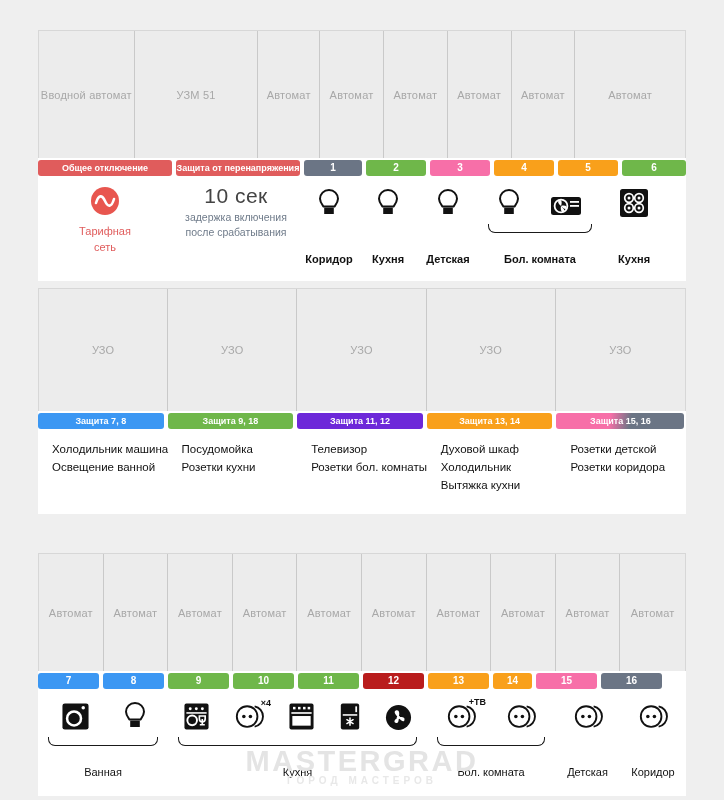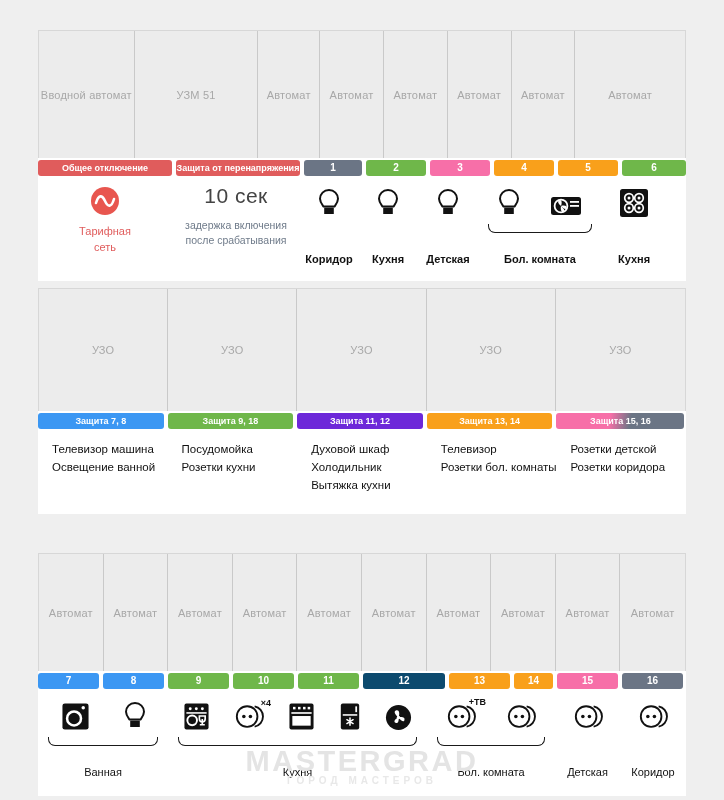--- a/index.html
+++ b/index.html
@@ -59,21 +59,21 @@
   .cap{font-size:11px;color:#111;margin-top:20px;text-align:center;line-height:1.25;}
   .cap.bold{font-weight:bold;}
 
   
   .tariff{display:flex;flex-direction:column;align-items:center;padding-top:8px;}
   .tariff .lbl{color:#e05c5c;font-size:11px;text-align:center;line-height:1.45;margin-top:4px;}
 
   
   .delay{display:flex;flex-direction:column;align-items:center;padding-top:6px;}
   .delay .big{font-size:21px;color:#444;letter-spacing:.5px;}
-  .delay .sub{font-size:10.5px;color:#6f7b8a;text-align:center;line-height:1.45;margin-top:10px;}
+  .delay .sub{font-size:10.5px;color:#6f7b8a;text-align:center;line-height:1.45;margin-top:2px;}
 
   
   .brace{width:100%;height:9px;position:relative;margin-top:2px;}
   .brace .bl{
     position:absolute;left:8%;right:8%;top:0;height:8px;
     border:1px solid #1a1a1a;border-top:none;border-radius:0 0 7px 7px;
   }
   .spacer9{height:11px;}
 
   
@@ -267,35 +267,35 @@
   <div class="badges">
     <div class="badge small" style="width:125.6px;background:#3b97f3">Защита 7, 8</div>
     <div class="badge small" style="width:125.6px;background:#6fb74a">Защита 9, 18</div>
     <div class="badge small" style="width:125.6px;background:#6d28d9">Защита 11, 12</div>
     <div class="badge small" style="width:125.6px;background:#f9a01b">Защита 13, 14</div>
     <div class="badge small split" style="width:128px">Защита 15, 16</div>
   </div>
 
   <div class="list" style="padding-bottom:20px">
     <div class="list-cell" style="width:129.6px">
-      <div>Телевизор машина</div>
+      <div>Холодильник машина</div>
       <div>Освещение ванной</div>
     </div>
     <div class="list-cell" style="width:129.6px">
       <div>Посудомойка</div>
       <div>Розетки кухни</div>
+    </div>
+    <div class="list-cell" style="width:129.6px">
+      <div>Телевизор</div>
+      <div>Розетки бол. комнаты</div>
     </div>
     <div class="list-cell" style="width:129.6px">
       <div>Духовой шкаф</div>
       <div>Холодильник</div>
       <div>Вытяжка кухни</div>
-    </div>
-    <div class="list-cell" style="width:129.6px">
-      <div>Телевизор</div>
-      <div>Розетки бол. комнаты</div>
     </div>
     <div class="list-cell" style="width:129.6px">
       <div>Розетки детской</div>
       <div>Розетки коридора</div>
     </div>
   </div>
 </div>
 
 <div class="panel panel-3">
   <div class="modules p3">
@@ -330,21 +330,21 @@
         <span>Автомат</span>
       </div>
   </div>
 
   <div class="badges">
     <div class="badge" style="width:61px;background:#3b97f3">7</div>
     <div class="badge" style="width:61px;background:#3b97f3">8</div>
     <div class="badge" style="width:61px;background:#6fb74a">9</div>
     <div class="badge" style="width:61px;background:#6fb74a">10</div>
     <div class="badge" style="width:61px;background:#6fb74a">11</div>
-    <div class="badge" style="width:82px;background:#0c4a6e">12</div>
+    <div class="badge" style="width:61px;background:#b91c1c">12</div>
     <div class="badge" style="width:61px;background:#f9a01b">13</div>
     <div class="badge" style="width:39px;background:#f9a01b">14</div>
     <div class="badge" style="width:61px;background:#f76fa8">15</div>
     <div class="badge" style="width:61px;background:#6b7585">16</div>
   </div>
 
   <div class="legend" style="padding-bottom:16px">
 
     <div class="legend-cell" style="width:130px">
       <div class="icons-row" style="gap:34px">

